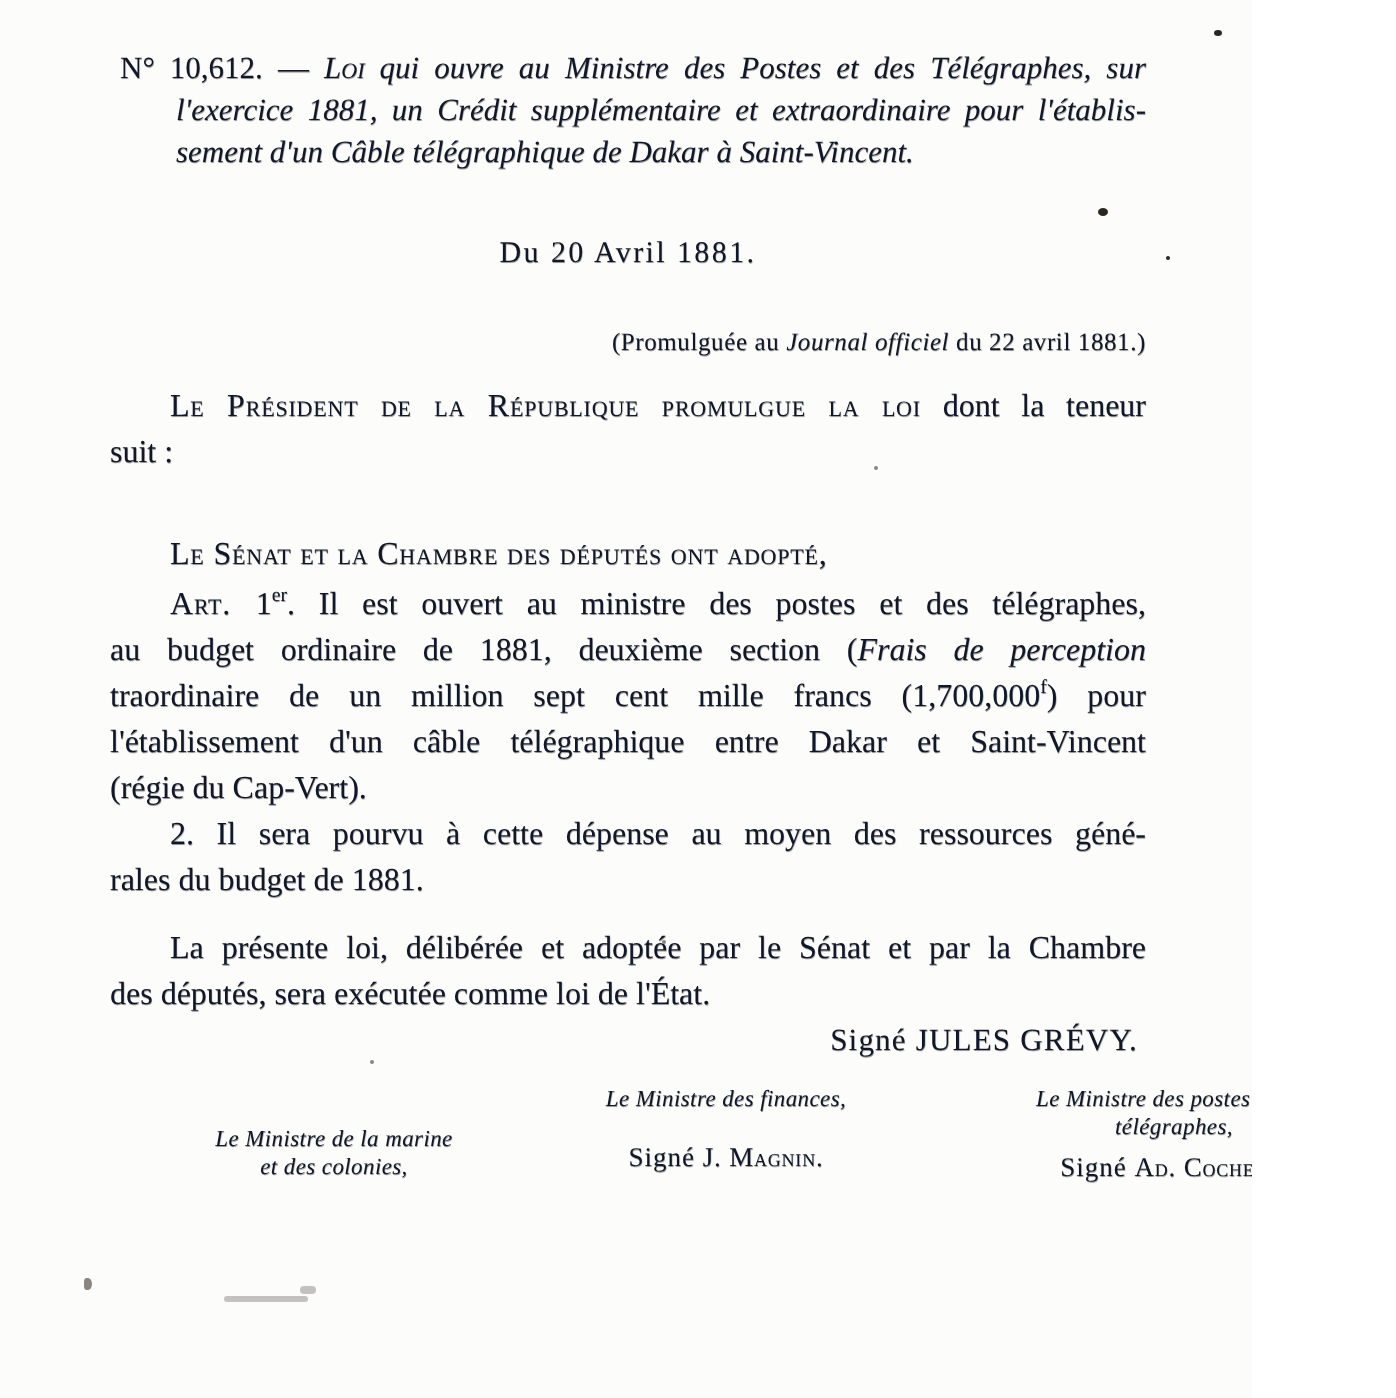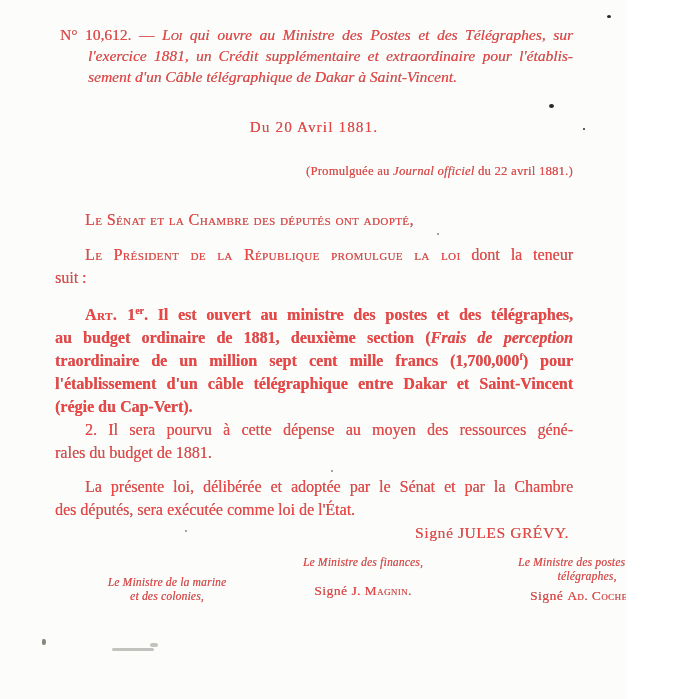--- a/index.html
+++ b/index.html
@@ -1,20 +1,20 @@
 <!DOCTYPE html>
 <html><head>
 <meta charset="utf-8">
 <style>
   html,body { margin:0; padding:0; }
   .page {
     position: relative;
     width: 626px; height: 699px;
     background: #fcfcfa;
-    color: #ef4444;
+    color: #0f172a;
     font-family: "Liberation Serif", "DejaVu Serif", serif;
     overflow: hidden;
     text-shadow: 0.25px 0.25px 0.35px rgba(20,16,12,0.45);
   }
   .content { padding: 24px 53px 0 55px; }
 
   
   .heading { margin-left: 33px; font-size: 15.5px; line-height: 21px; }
   .heading .hline { text-align: justify; text-align-last: justify; }
   .heading .hline.first { text-indent: -28px; }
@@ -24,21 +24,21 @@
   .scit { font-style: italic; font-variant: small-caps; }
 
   .dateline { margin-top: 30px; text-align: center; font-size: 15px; letter-spacing: 1.2px; line-height: 20px; }
   .promulg  { margin-top: 26px; text-align: right; font-size: 12.5px; line-height: 17px; letter-spacing: 0.3px; }
 
   .body-par { font-size: 16px; line-height: 23px; }
   .indent { text-indent: 30px; }
   .jline { text-align: justify; text-align-last: justify; }
   .adopt { margin-top: 28px; }
   .pres  { margin-top: 12px; }
-  .art1  { margin-top: 14px; font-weight: bold; }
+  .art1  { margin-top: 2px; }
   .art2  { margin-top: 0px; }
   .closing { margin-top: 11px; }
   sup { font-size: 62%; vertical-align: super; line-height: 0; }
 
   .sign-grevy { text-align: right; font-size: 15.5px; letter-spacing: 0.6px; padding-right: 4px; }
 
   
   .sig-row { position: relative; margin-top: 12px; height: 70px; }
   .sig-col { position: absolute; text-align: center; }
   .sig-col .title { font-style: italic; font-size: 11.5px; line-height: 13.5px; letter-spacing: 0.2px; }
@@ -68,28 +68,28 @@
       <div class="hline it">l'exercice 1881, un Crédit supplémentaire et extraordinaire pour l'établis-</div>
       <div class="hline last it">sement d'un Câble télégraphique de Dakar à Saint-Vincent.</div>
     </div>
 
     <div class="dateline">Du 20 Avril 1881.</div>
 
     <div class="promulg">
       <span>(Promulguée au </span><span class="it">Journal officiel</span><span> du 22 avril 1881.)</span>
     </div>
 
-    <div class="body-par adopt indent sc">Le Sénat et la Chambre des députés ont adopté,</div>
-
     <div class="body-par pres">
       <div class="indent jline">
         <span class="sc">Le Président de la République promulgue la loi</span><span> dont la teneur</span>
       </div>
       <div>suit :</div>
     </div>
+
+    <div class="body-par adopt indent sc">Le Sénat et la Chambre des députés ont adopté,</div>
 
     <div class="body-par art1">
       <div class="indent jline">
         <span class="sc">Art. </span><span>1</span><sup>er</sup><span>. Il est ouvert au ministre des postes et des télégraphes,</span>
       </div>
       <div class="jline">
         <span>au budget ordinaire de 1881, deuxième section (</span><span class="it">Frais de perception</span>
       </div>
       <div class="jline">
         <span>traordinaire de un million sept cent mille francs (1,700,000</span><sup>f</sup><span>) pour</span>

